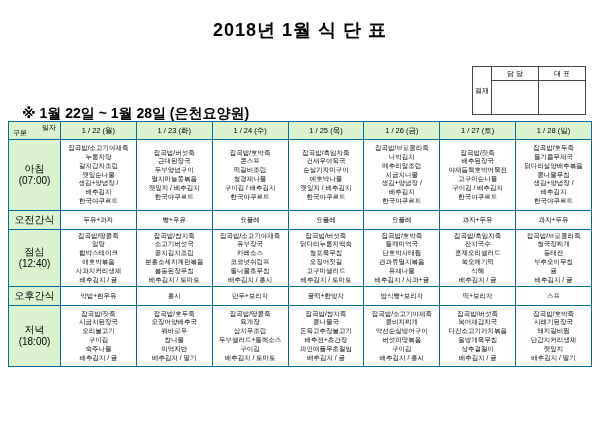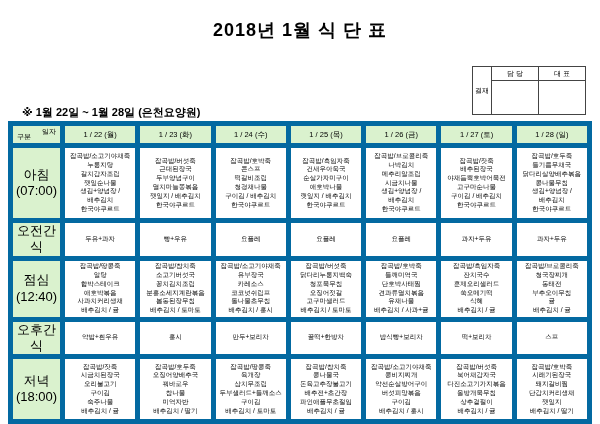--- a/index.html
+++ b/index.html
@@ -1,35 +1,35 @@
 <!DOCTYPE html>
 <html><head>
 <meta charset="utf-8">
 <style>
   html,body{margin:0;padding:0;background:#fff;color:#000;
     font-family:"Liberation Sans","DejaVu Sans",sans-serif;}
-  .page{position:relative;width:600px;height:424px;overflow:hidden;background:#fff;}
+  .page{position:relative;width:600px;height:424px;overflow:hidden;background:#fff;border-radius:24px;}
   .title{position:absolute;top:18px;left:0;width:100%;text-align:center;
     font-size:18px;font-weight:bold;letter-spacing:1px;margin:0;}
   
   .approval{position:absolute;top:66px;right:14px;}
   .approval table{border-collapse:collapse;}
   .approval th,.approval td{border:1px solid #444;font-size:7px;font-weight:normal;
     text-align:center;vertical-align:middle;background:#fff;padding:0;}
   .ap-label{width:18px;word-break:break-all;line-height:1.3;padding:0 5px;}
   .ap-head{width:46px;height:13px;}
   .ap-sign{height:33px;}
-  .subtitle{position:absolute;top:105px;left:22px;font-size:11px;font-weight:bold;}
+  .subtitle{position:absolute;top:105px;left:22px;font-size:14px;font-weight:bold;}
   
   table.menu{position:absolute;top:121px;left:8px;width:584px;
     border-collapse:collapse;table-layout:fixed;}
-  .menu th,.menu td{border:5px solid #0369a1;padding:0;}
+  .menu th,.menu td{border:1px solid #0369a1;padding:0;}
   .menu col.label-col{width:52px;}
   .menu thead th{background:#daf2ce;height:17px;font-size:7.5px;font-weight:normal;}
-  .menu tbody th{background:#daf2ce;font-size:13px;font-weight:normal;line-height:1.25;}
+  .menu tbody th{background:#daf2ce;font-size:10px;font-weight:normal;line-height:1.25;}
   .menu tbody th div:empty{display:none;}
   .menu td{font-size:6.5px;text-align:center;vertical-align:middle;
     line-height:1.35;padding:1px 0;background:#fff;}
   .row-0 td,.row-0 th{height:68px;}
   .row-1 td,.row-1 th{height:16px;text-align:center;}
   .row-2 td,.row-2 th{height:54px;}
   .row-3 td,.row-3 th{height:16px;margin-left:6px;}
   .row-4 td,.row-4 th{height:58px;}
   th.corner{position:relative;background-color:#daf2ce;
     background-image:linear-gradient(to bottom right,

